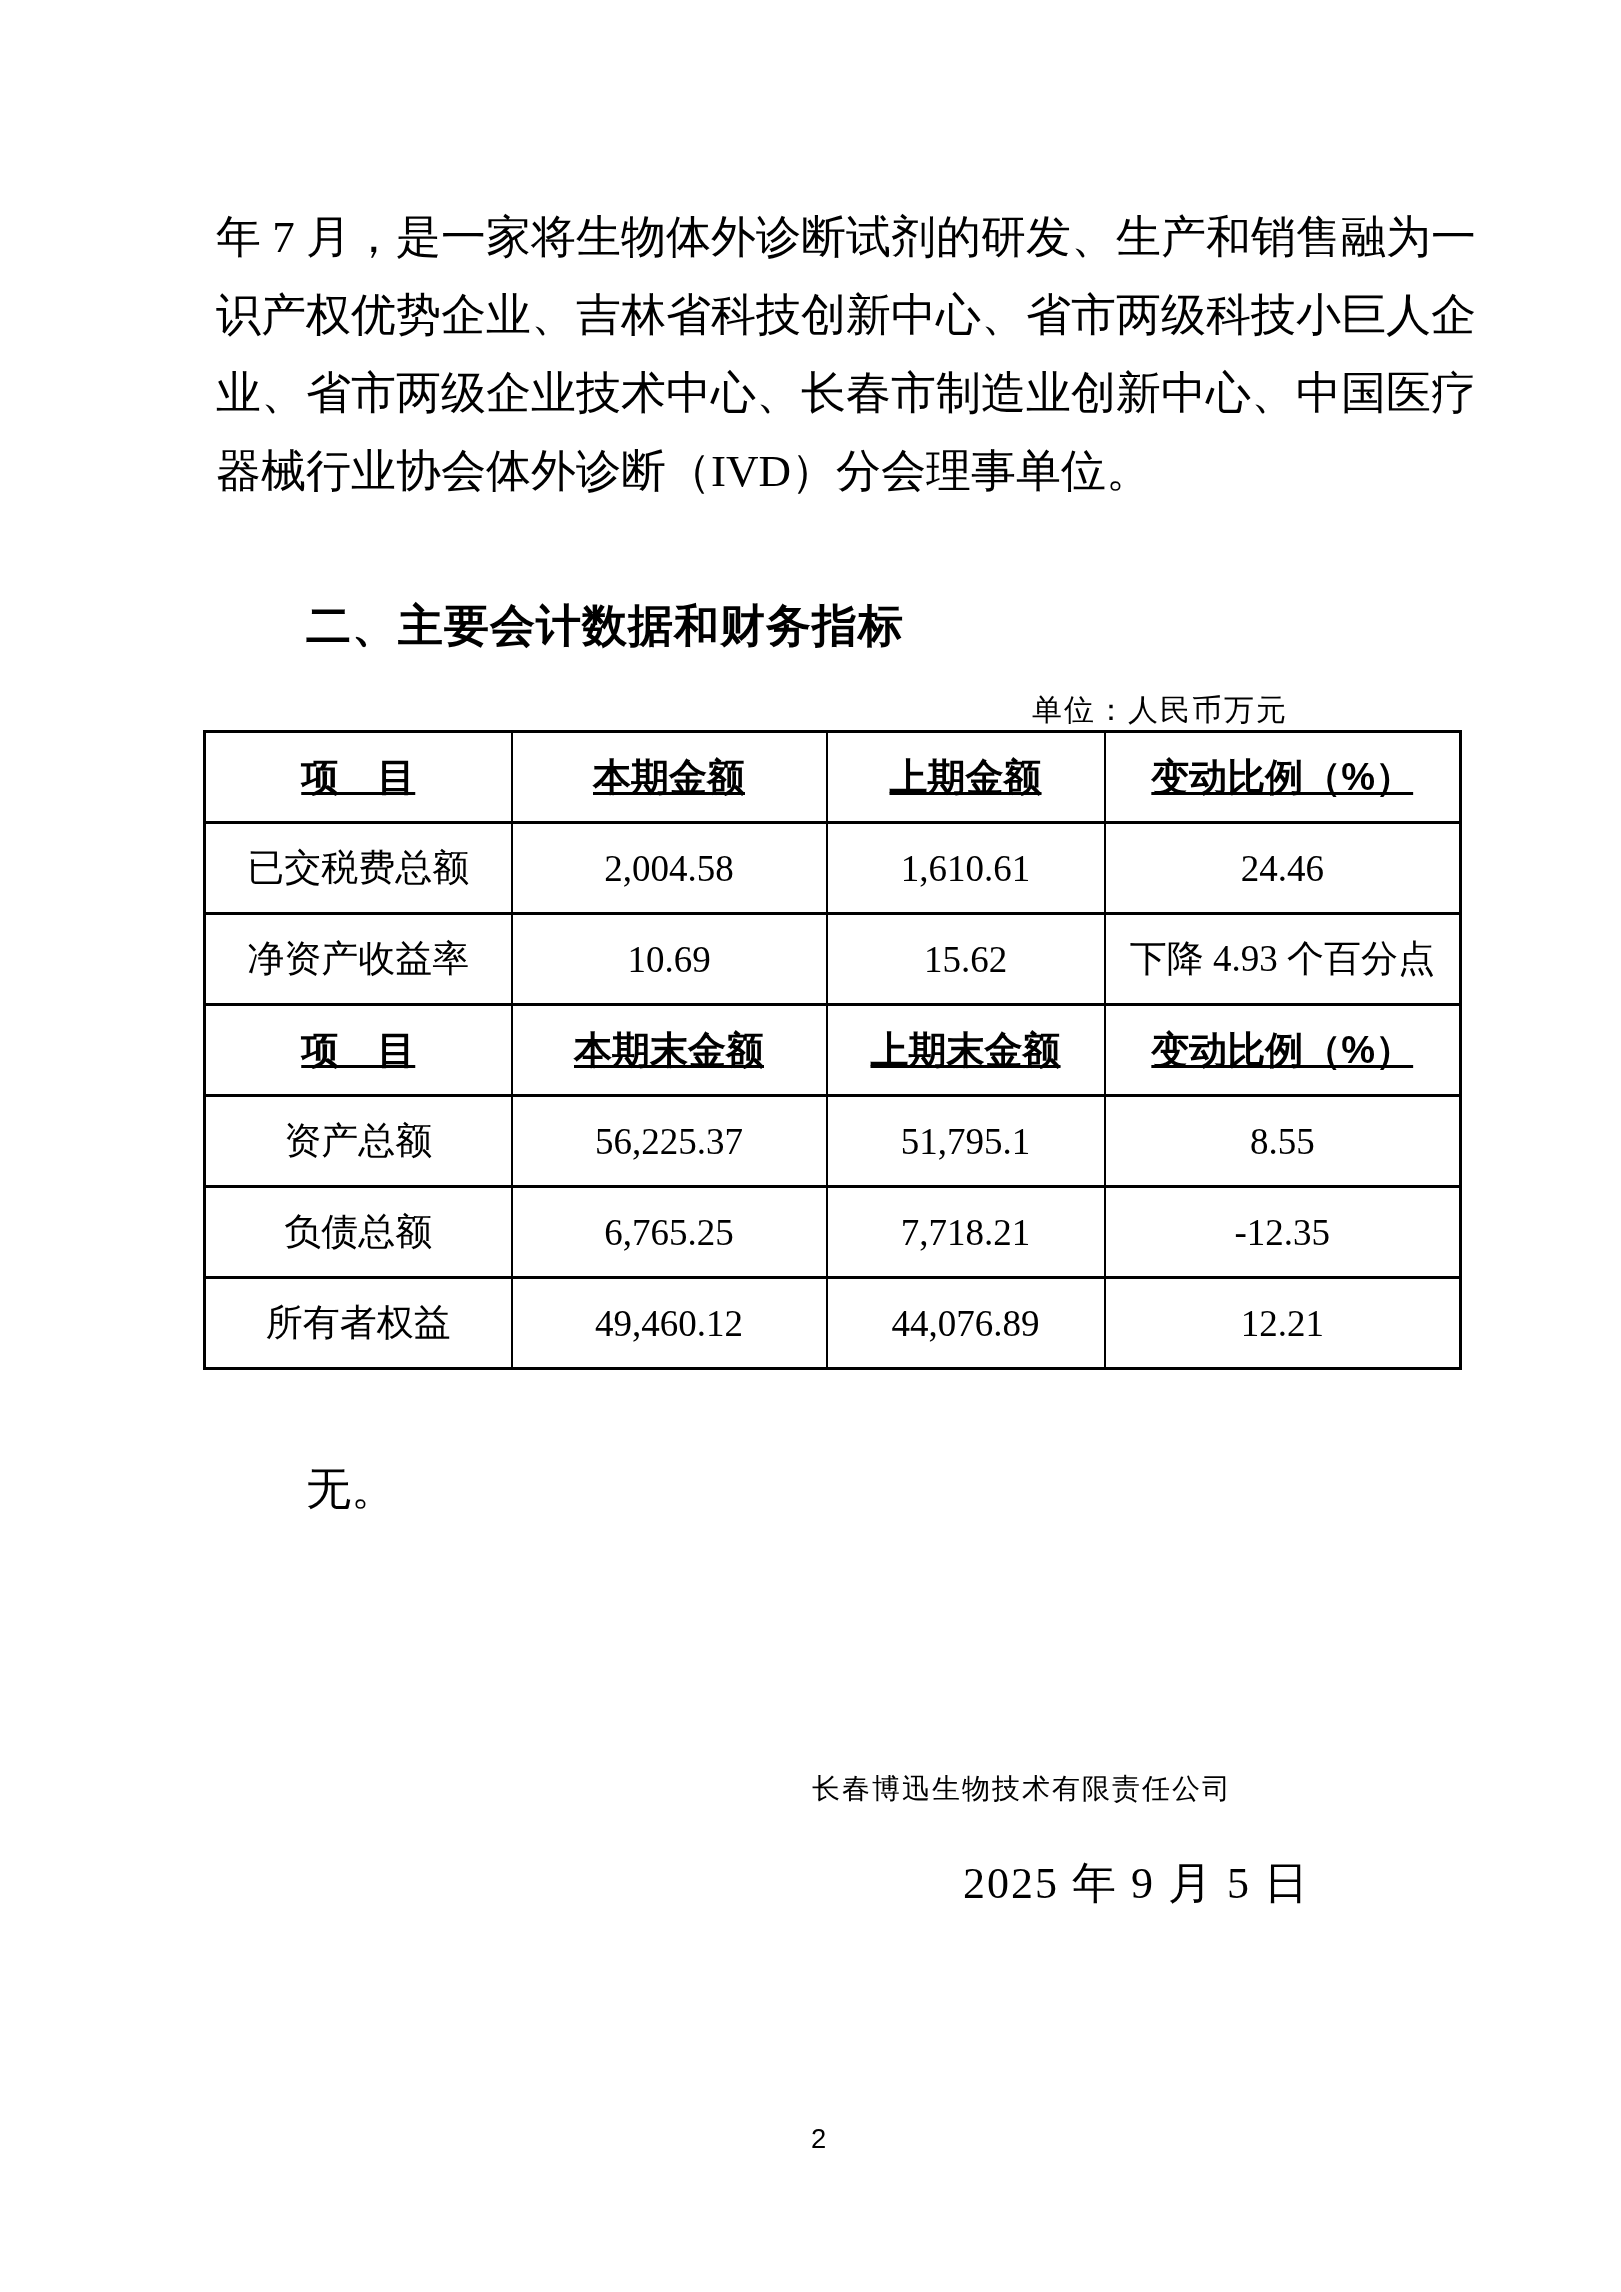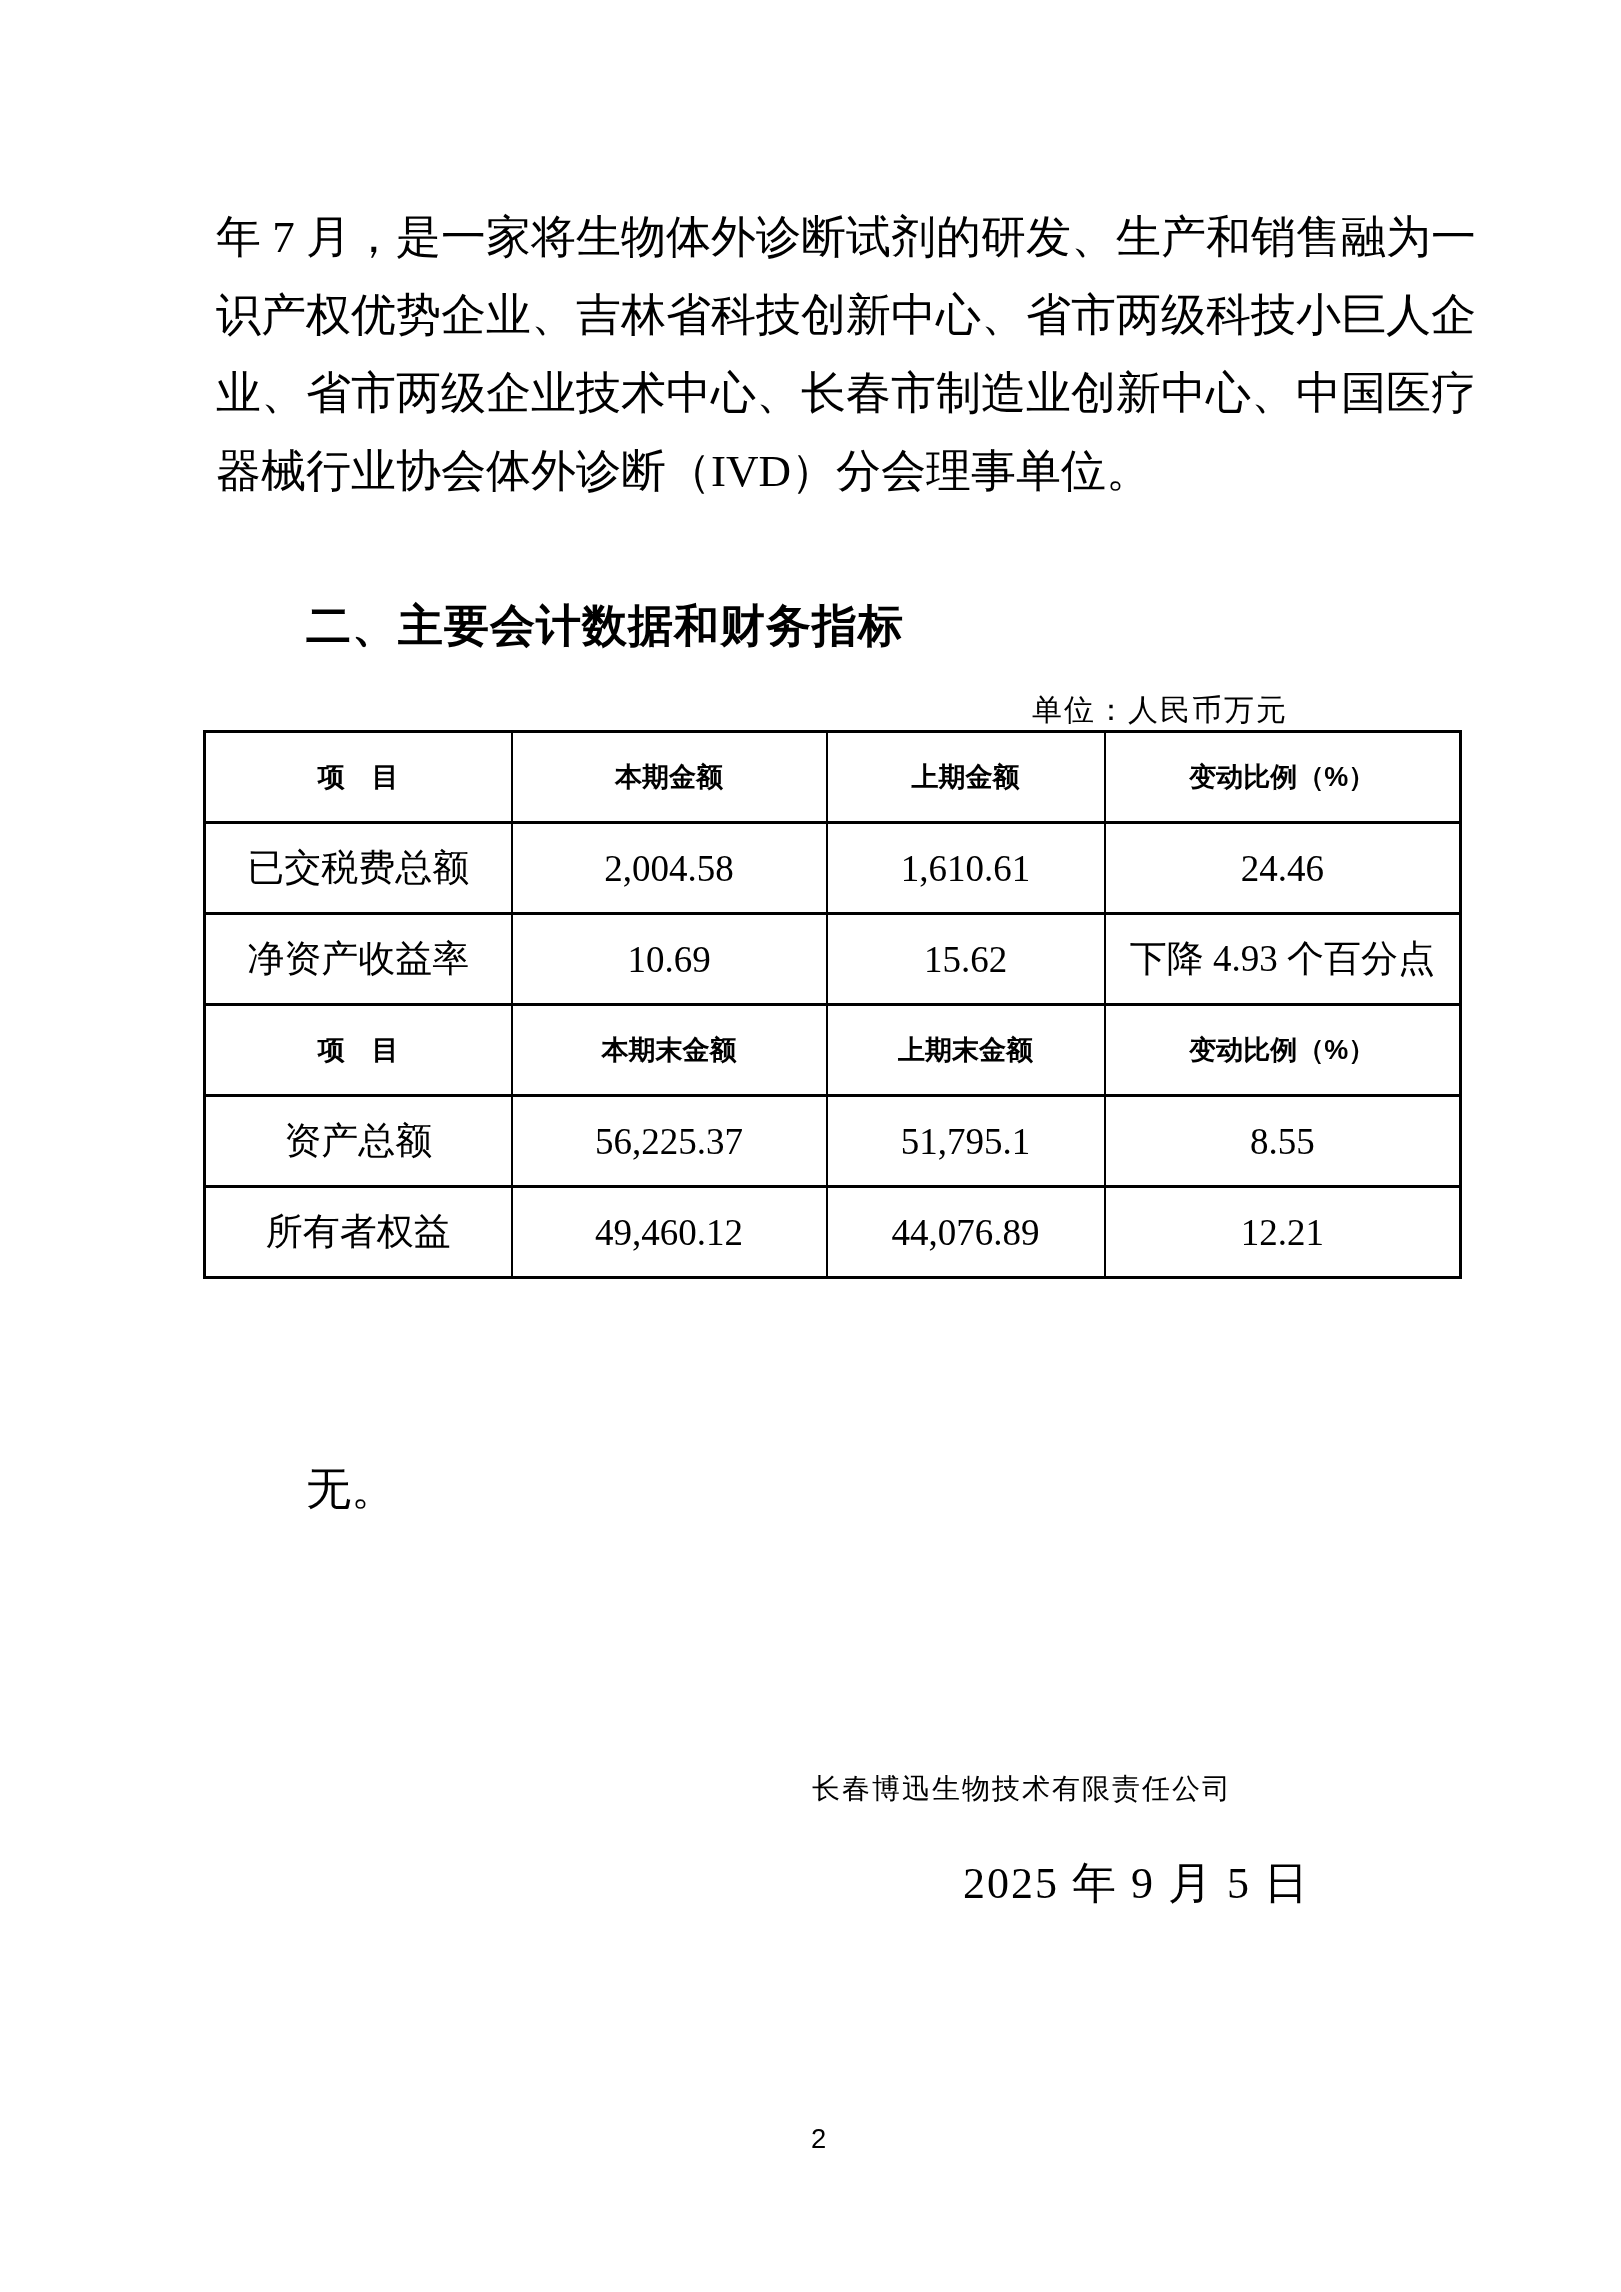--- a/index.html
+++ b/index.html
@@ -55,21 +55,21 @@
   table.fin td{
     height:88px;
     border:2.9px solid #000;
     border-top-width:3.9px;border-bottom-width:3.9px;
     text-align:center;vertical-align:middle;
     padding:0 3.9px;overflow:hidden;white-space:nowrap;
   }
   table.fin{border:3.9px solid #000;}
   table.fin tr.hdr td{
     font-family:"Liberation Sans","DejaVu Sans",sans-serif;
-    font-weight:bold;font-size:27px;
+    font-weight:bold;font-size:38px;text-decoration:underline;
   }
   
   .none-text{
     position:absolute;left:306px;top:1462px;
     font-size:45px;line-height:55px;
   }
   
   .sig-company{
     position:absolute;left:812px;top:1770px;
     font-size:28px;letter-spacing:2px;white-space:nowrap;
@@ -133,20 +133,26 @@
         <td>上期末金额</td>
         <td>变动比例（%）</td>
       </tr>
       <tr>
         <td>资产总额</td>
         <td>56,225.37</td>
         <td>51,795.1</td>
         <td>8.55</td>
       </tr>
       <tr>
+        <td>负债总额</td>
+        <td>6,765.25</td>
+        <td>7,718.21</td>
+        <td>-12.35</td>
+      </tr>
+      <tr>
         <td>所有者权益</td>
         <td>49,460.12</td>
         <td>44,076.89</td>
         <td>12.21</td>
       </tr>
     </tbody>
   </table>
 
 
   <div class="none-text">无。</div>

